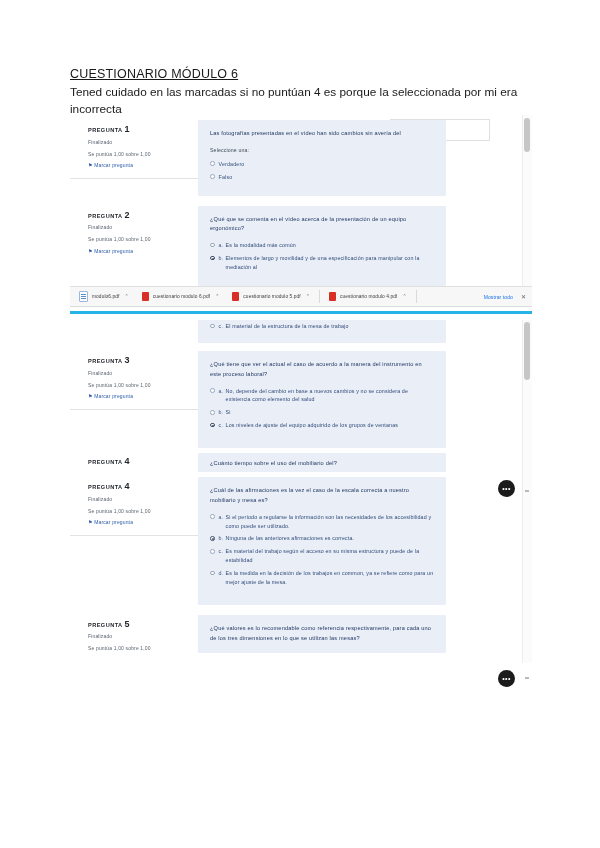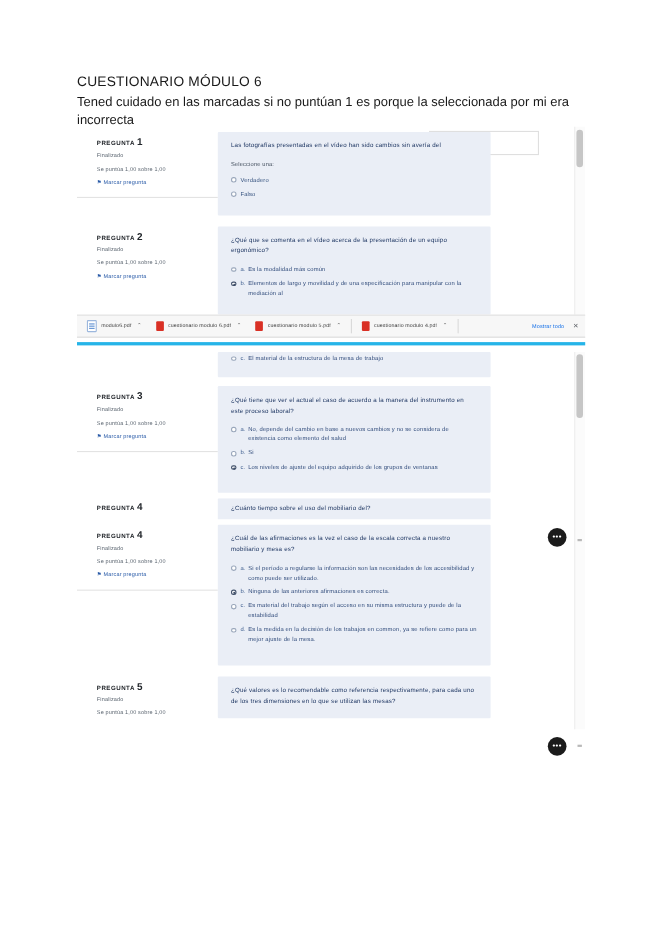--- a/index.html
+++ b/index.html
@@ -9,21 +9,21 @@
     font-family:"Liberation Sans", sans-serif;
     color:#000;
     overflow:hidden;
     position:relative;
   }
 
   
   .doc-head{position:absolute;left:70px;top:66px;width:460px;}
   .doc-title{
     font-size:12.5px;letter-spacing:.2px;color:#1a1a1a;
-    line-height:1.35;margin:0 0 1px 0;font-weight:400;
+    line-height:1.35;margin:0 0 1px 0;font-weight:400;text-decoration:underline;
   }
   .doc-sub{
     font-size:11.8px;line-height:1.42;color:#1a1a1a;margin:0;font-weight:400;
   }
 
   
   .shot{position:absolute;left:70px;width:462px;background:#fff;overflow:hidden;}
   .shot-a{top:115px;height:172px;border-bottom:none;}
   .shot-b{top:320px;height:394px;}
 
@@ -162,21 +162,21 @@
     position:relative;display:flex;align-items:flex-start;height:26px;overflow:hidden;
   }
   .peek .qleft{border-bottom:none;padding-top:0;}
   .peek .qbody{margin-top:0;padding-top:0;padding-bottom:8px;}
 </style>
 </head>
 <body>
 
 <div class="doc-head">
   <p class="doc-title">CUESTIONARIO MÓDULO 6</p>
-  <p class="doc-sub">Tened cuidado en las marcadas si no puntúan 1 es porque la seleccionada por mi era incorrecta</p>
+  <p class="doc-sub">Tened cuidado en las marcadas si no puntúan 4 es porque la seleccionada por mi era incorrecta</p>
 </div>
 
 <div class="shot shot-a">
   <div class="shot-inner">
     <div class="page-bg"></div>
 
     <div class="empty-box"></div>
 
     <div class="qrow">
       <div class="qleft">

